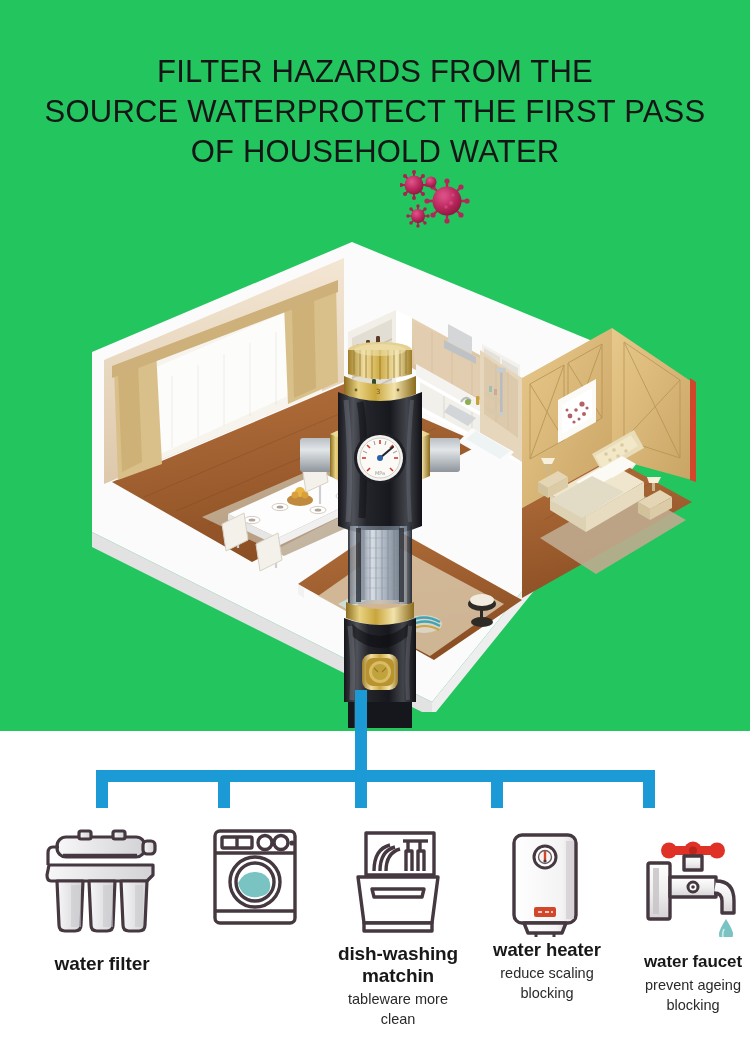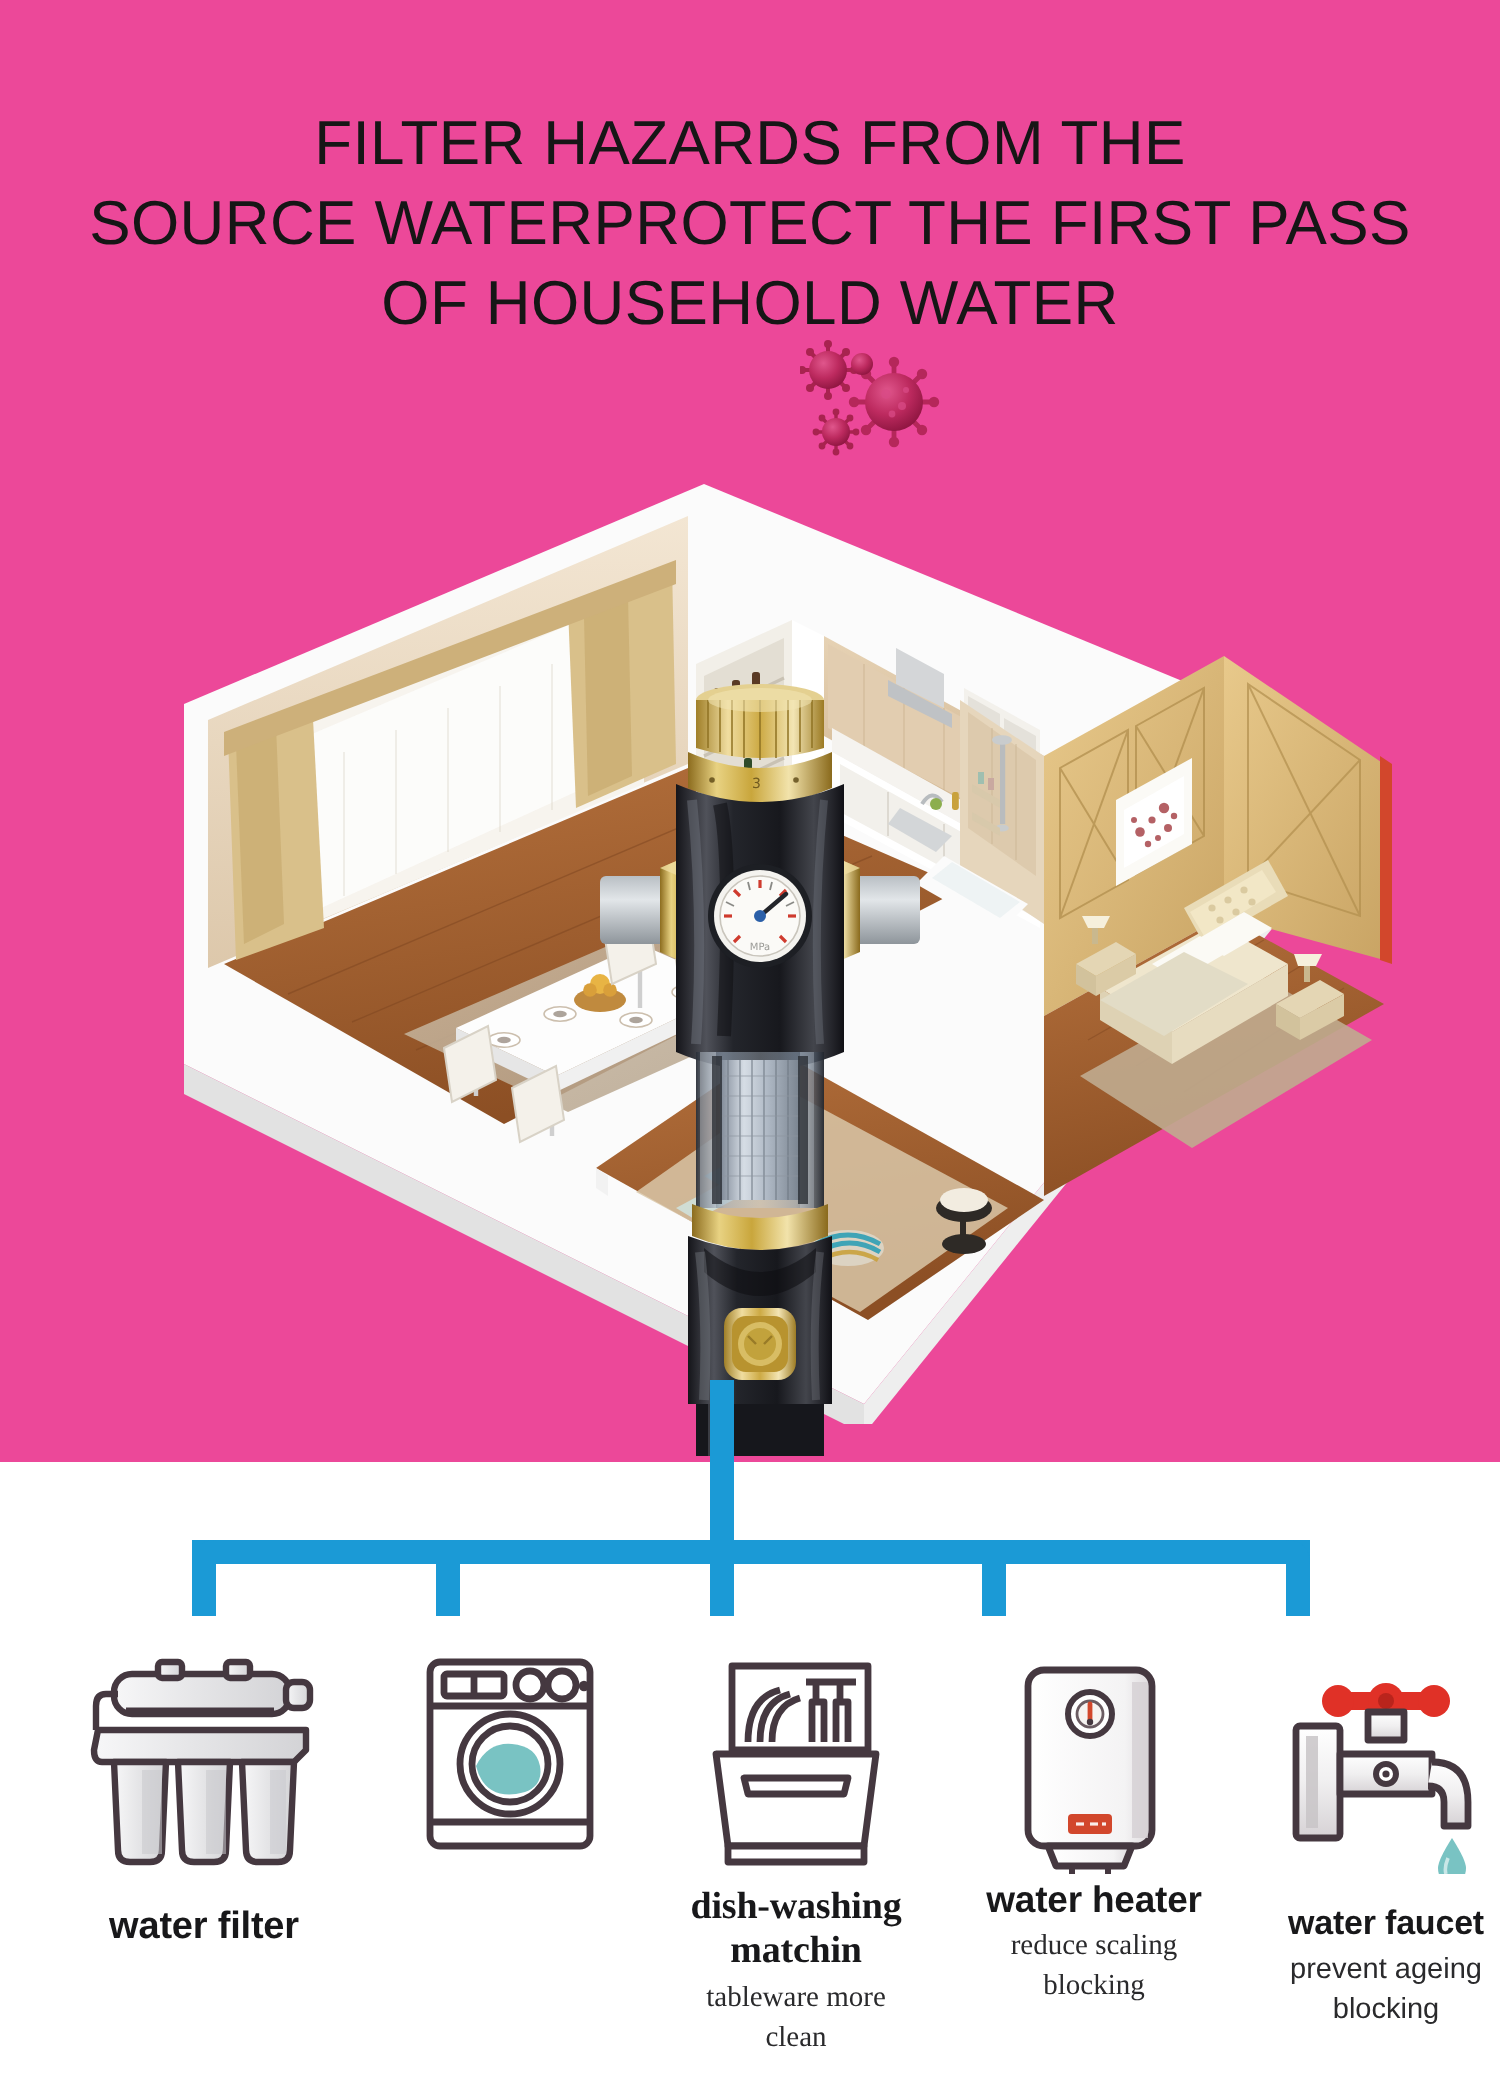--- a/index.html
+++ b/index.html
@@ -7,21 +7,21 @@
     width:750px;height:1049px;overflow:hidden;position:relative;
     background:#ffffff;
     font-family:"Liberation Sans", sans-serif;
     -webkit-font-smoothing:antialiased;
   }
   #page{position:absolute;inset:0;width:750px;height:1049px;overflow:hidden;}
 
   
   .hero{
     position:absolute;left:0;top:0;width:750px;height:731px;
-    background:#ec4899;overflow:hidden;
+    background:#22c55e;overflow:hidden;
   }
   .headline{
     position:absolute;left:0;top:52px;width:750px;
     text-align:center;color:#161616;
     font-size:31px;line-height:40px;letter-spacing:.2px;
     font-weight:400;white-space:pre-line;
   }
 
   
   .virus-wrap{position:absolute;left:400px;top:168px;width:110px;height:62px;}
@@ -62,29 +62,29 @@
   .c0{width:172px;}
   .c0 .ico{height:120px;}
   .c0 .title{font-size:19px;margin-top:16px;}
   .c0 .desc{margin-top:2px;}
 
   .c1{width:134px;}
   .c1 .ico{height:112px;}
   .c1 .title{font-size:19px;margin-top:6px;}
   .c1 .desc{margin-top:2px;}
 
-  .c2{width:152px;font-family:Liberation Serif, serif;}
+  .c2{width:152px;}
   .c2 .ico{height:116px;}
   .c2 .title{font-size:19px;margin-top:10px;}
   .c2 .desc{margin-top:2px;}
 
   .c3{width:146px;}
   .c3 .ico{height:122px;}
   .c3 .title{font-size:18.5px;}
-  .c3 .desc{margin-top:2px;font-family:Liberation Serif, serif;}
+  .c3 .desc{margin-top:2px;}
 
   .c4{width:146px;}
   .c4 .ico{height:120px;}
   .c4 .title{font-size:17px;margin-top:14px;}
   .c4 .desc{margin-top:2px;}
 </style>
 </head>
 <body>
 
 <div id="page">

